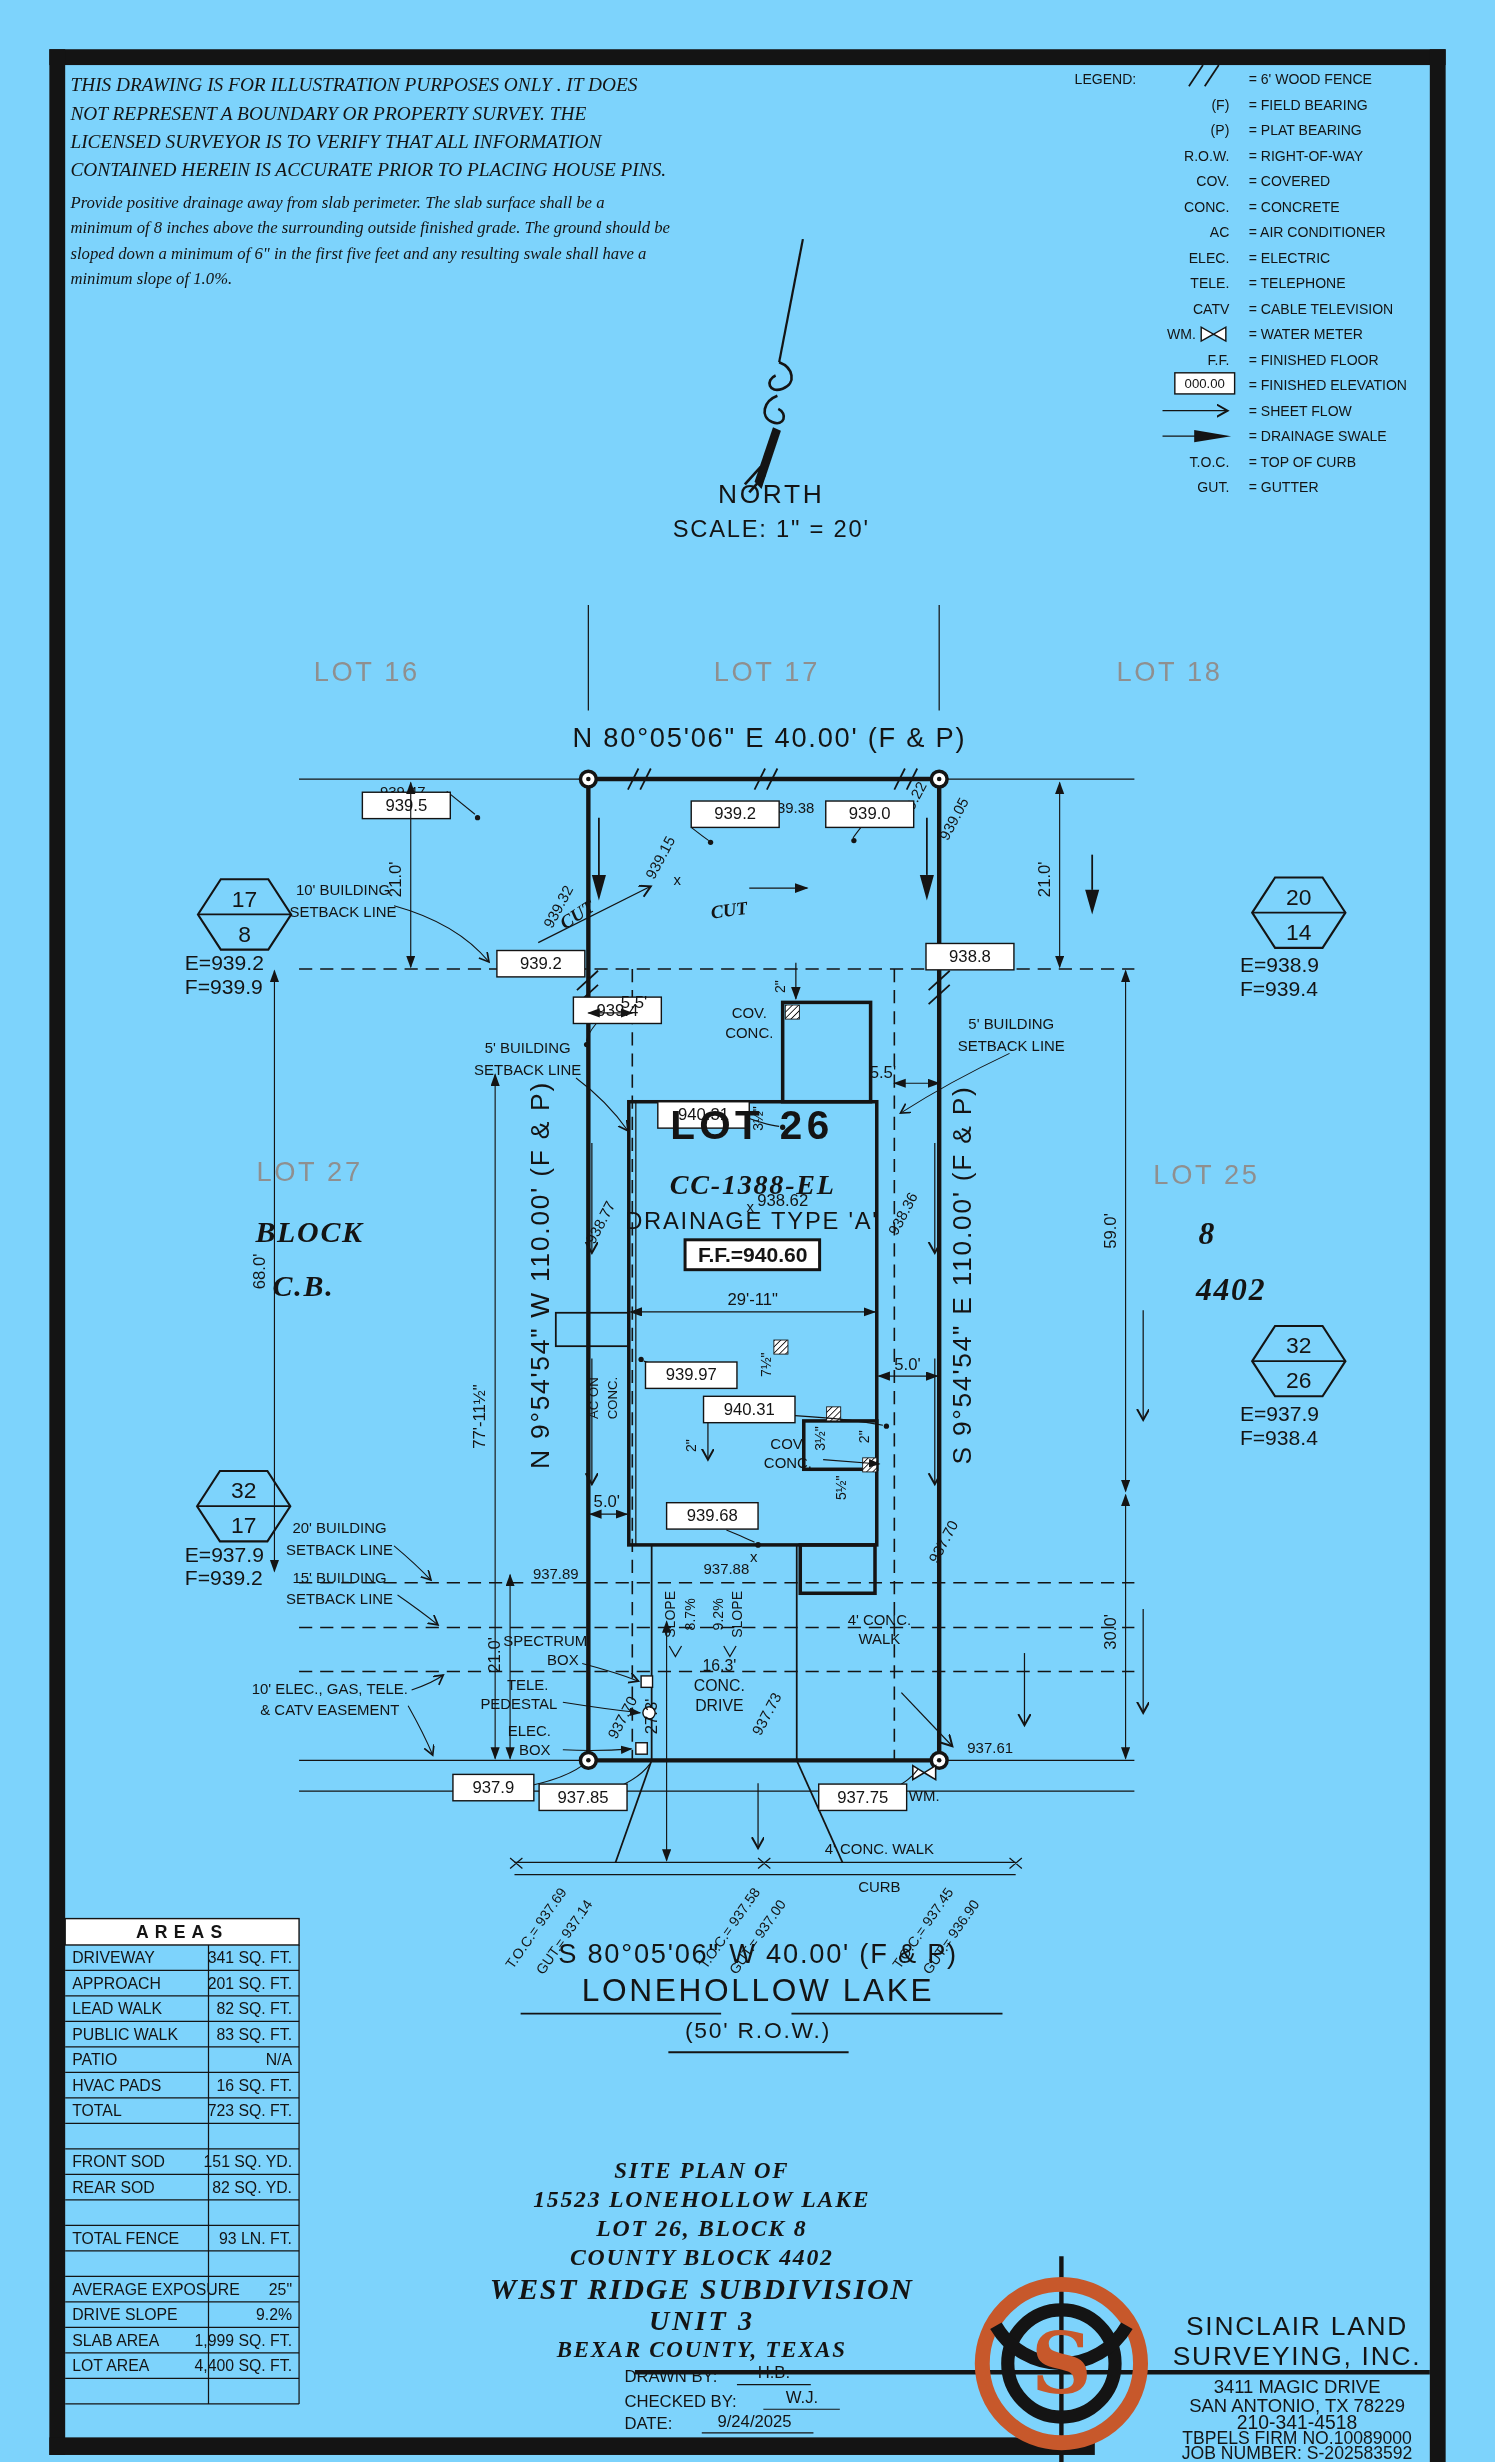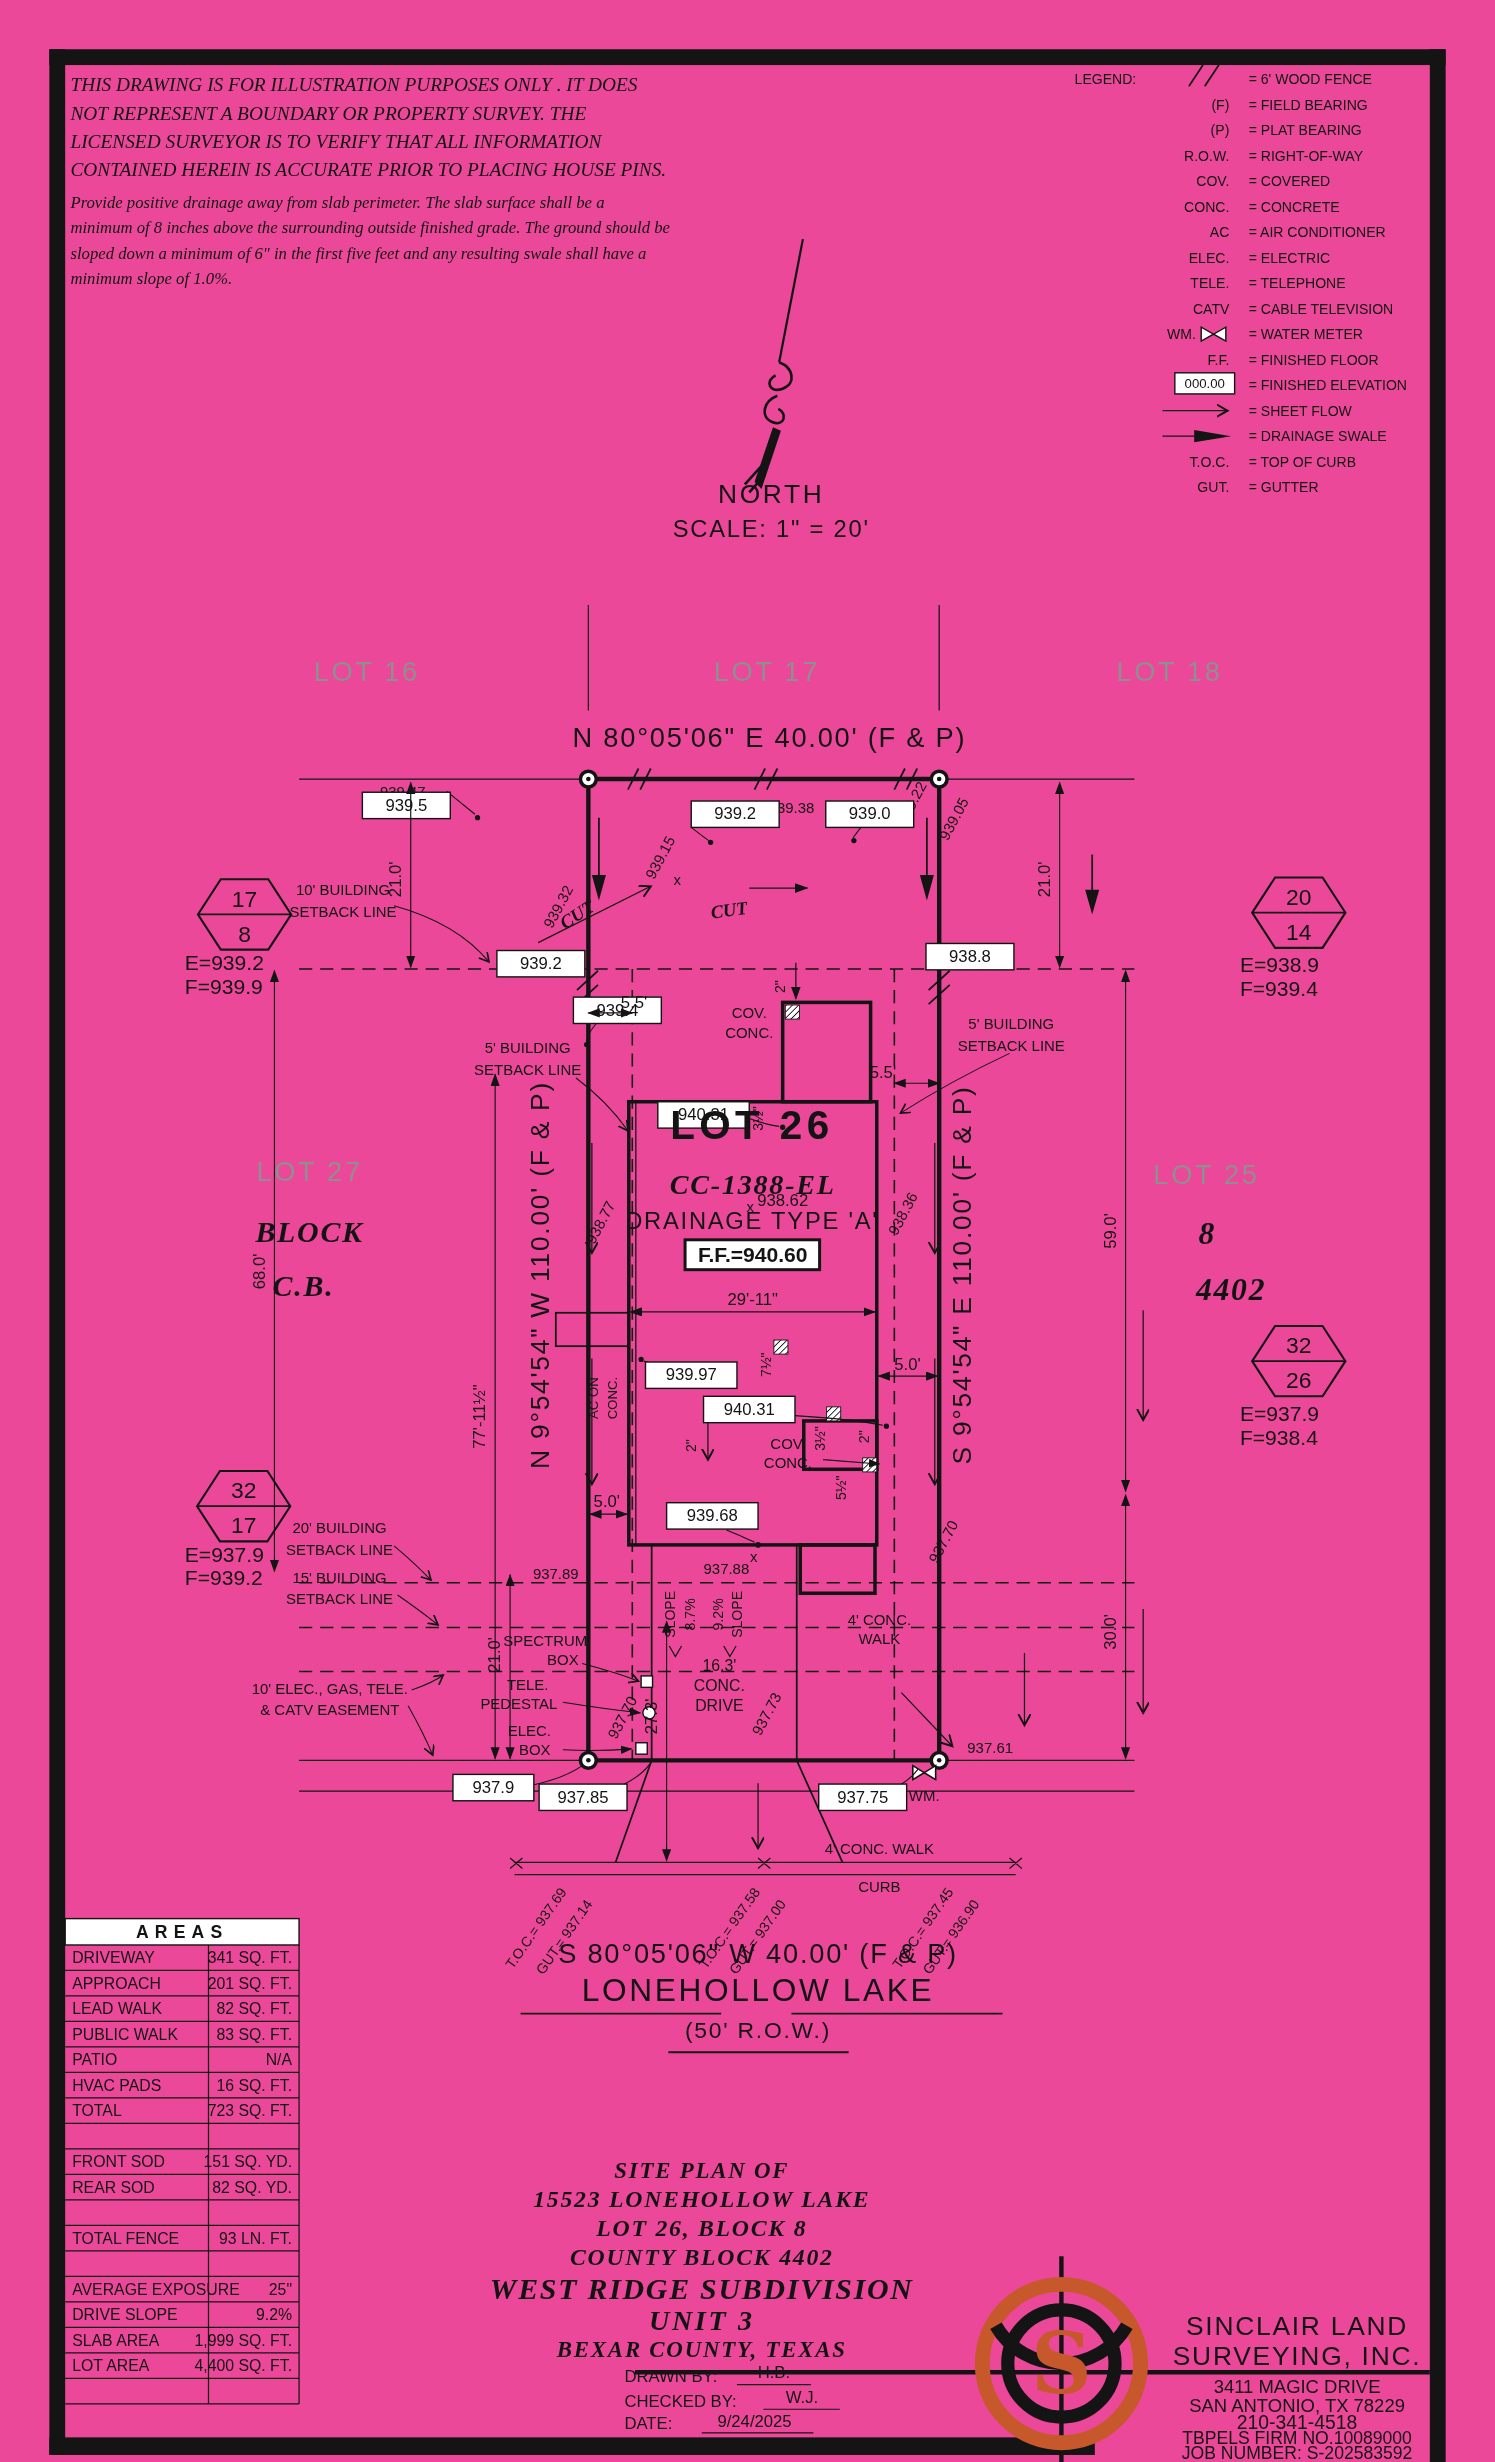--- a/index.html
+++ b/index.html
@@ -1,16 +1,16 @@
 <!DOCTYPE html>
 <html style="font-size:14px"><head>
 <meta charset="utf-8">
 <style>
   html,body{margin:0;padding:0;background:#fff;}
-  #page{position:relative;width:1495px;height:2462px;background:#ec4899;overflow:hidden;}
+  #page{position:relative;width:1495px;height:2462px;background:#7dd3fc;overflow:hidden;}
   svg text{font-family:"Liberation Sans",sans-serif;fill:#141414;}
   .am{text-anchor:middle}.ae{text-anchor:end}
   .f15{font-size:15px}.f16{font-size:16px}.f17{font-size:17px}.f18{font-size:18px}
   .f19{font-size:19px}.f20{font-size:20px}.f21{font-size:21px}.f22{font-size:22px}
   .f24{font-size:24px}.f26{font-size:26px}.f27{font-size:27px}
   .f30{font-size:30px}.f31{font-size:31px}.f32{font-size:32px}.f34{font-size:34px}
   .f36{font-size:36px}.f46{font-size:46px}
   .b{font-weight:bold}
   .seri{font-family:"Liberation Serif","DejaVu Serif",serif;font-style:italic}
   .serib{font-family:"Liberation Serif","DejaVu Serif",serif;font-style:italic;font-weight:bold}

